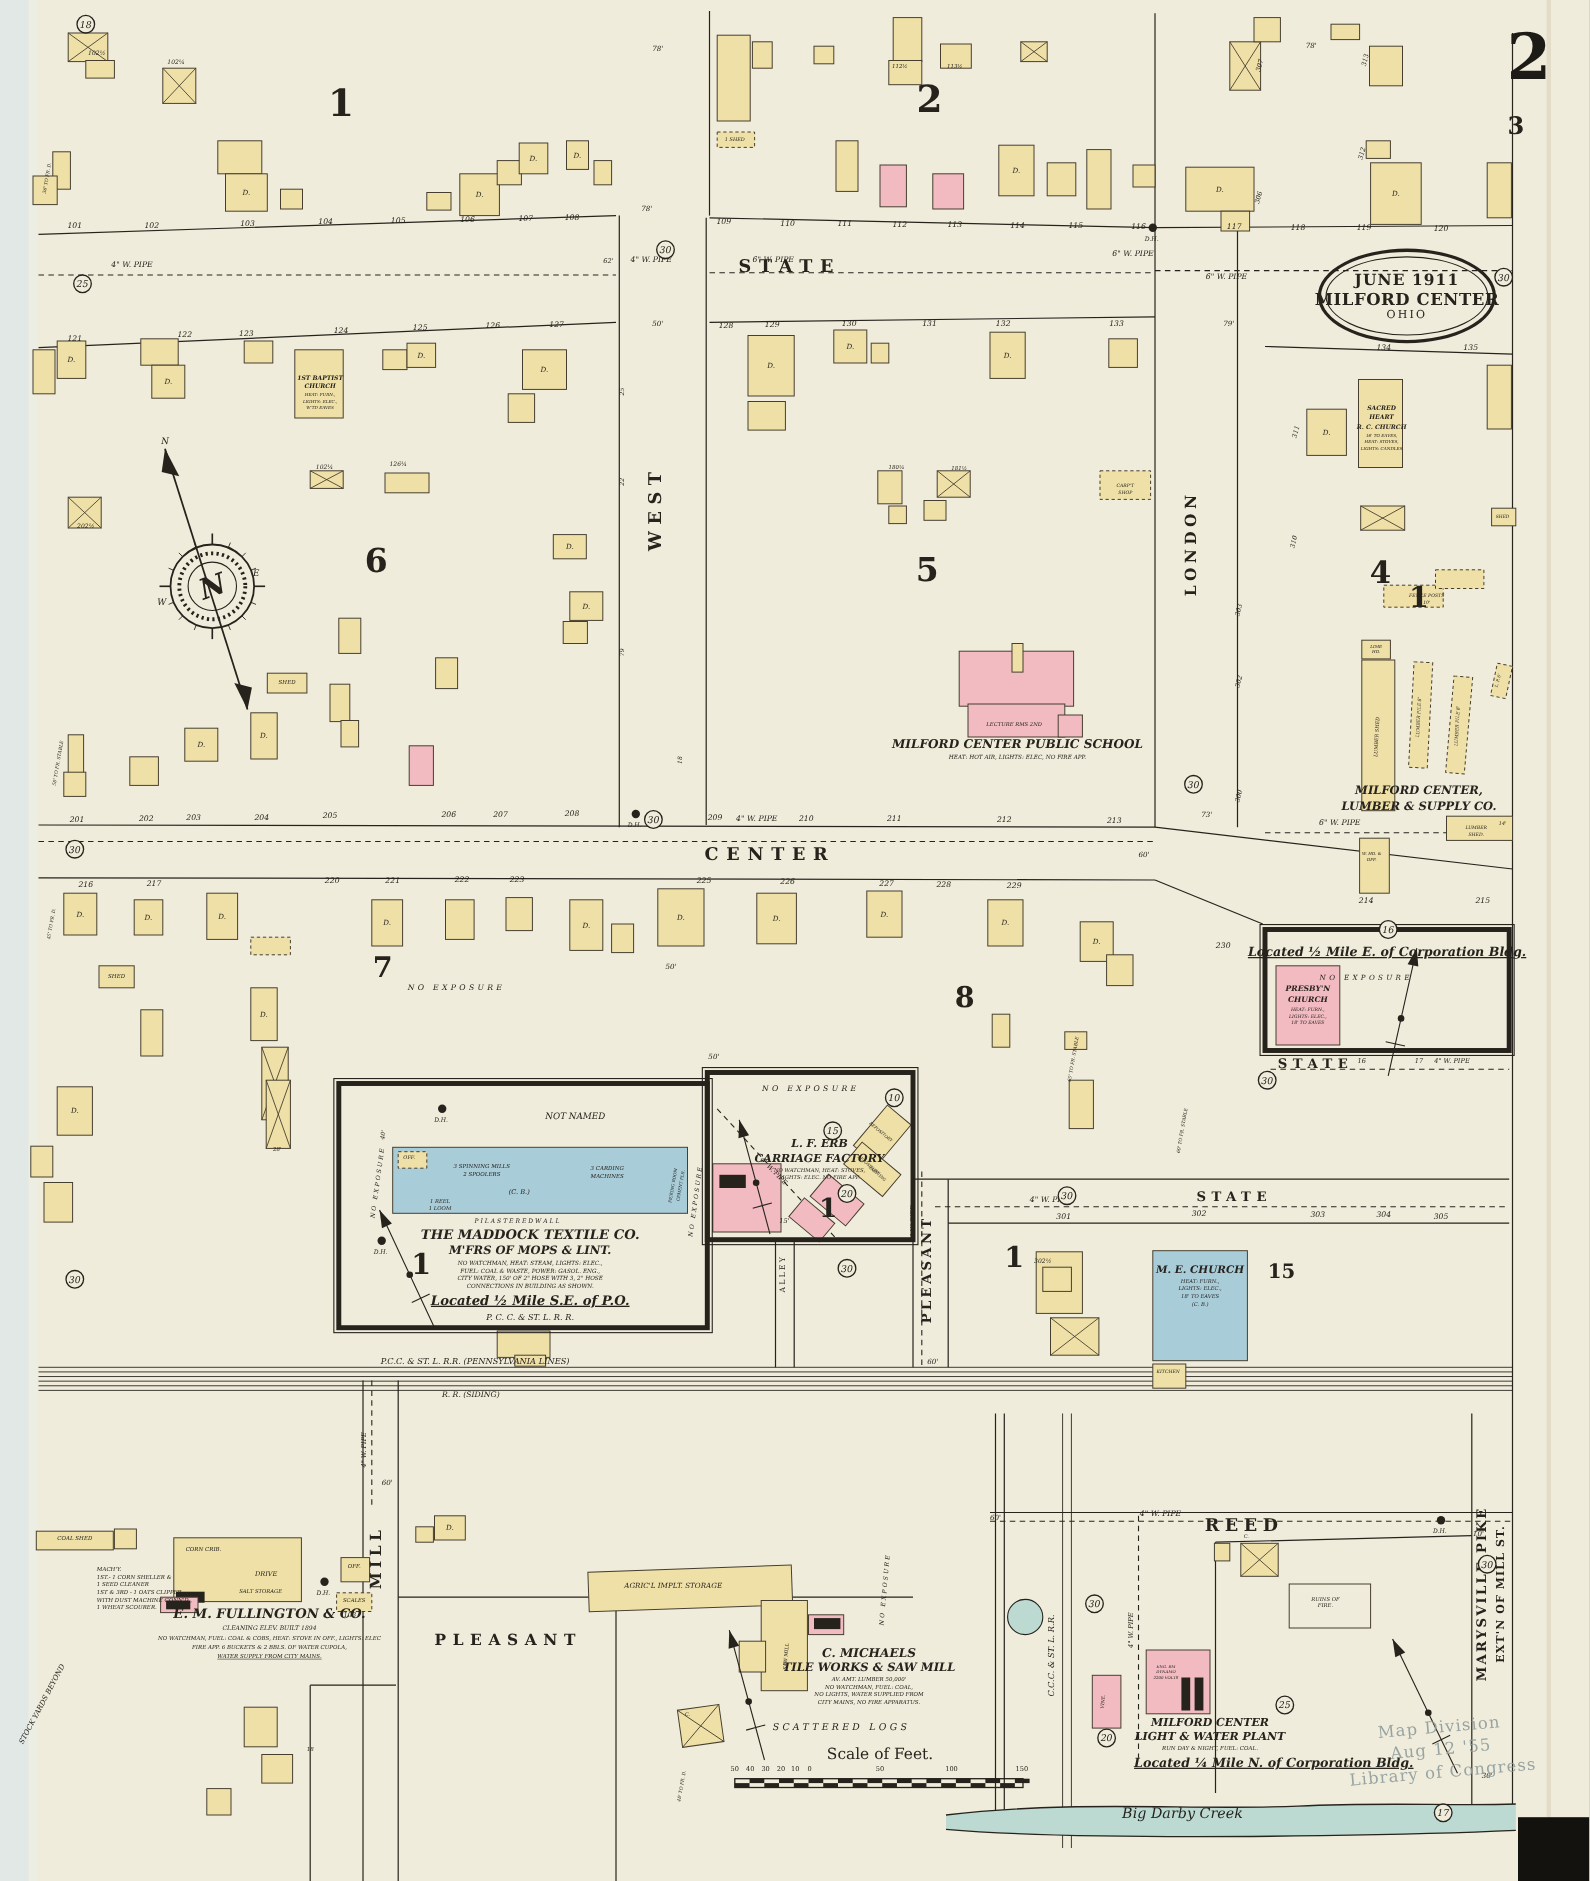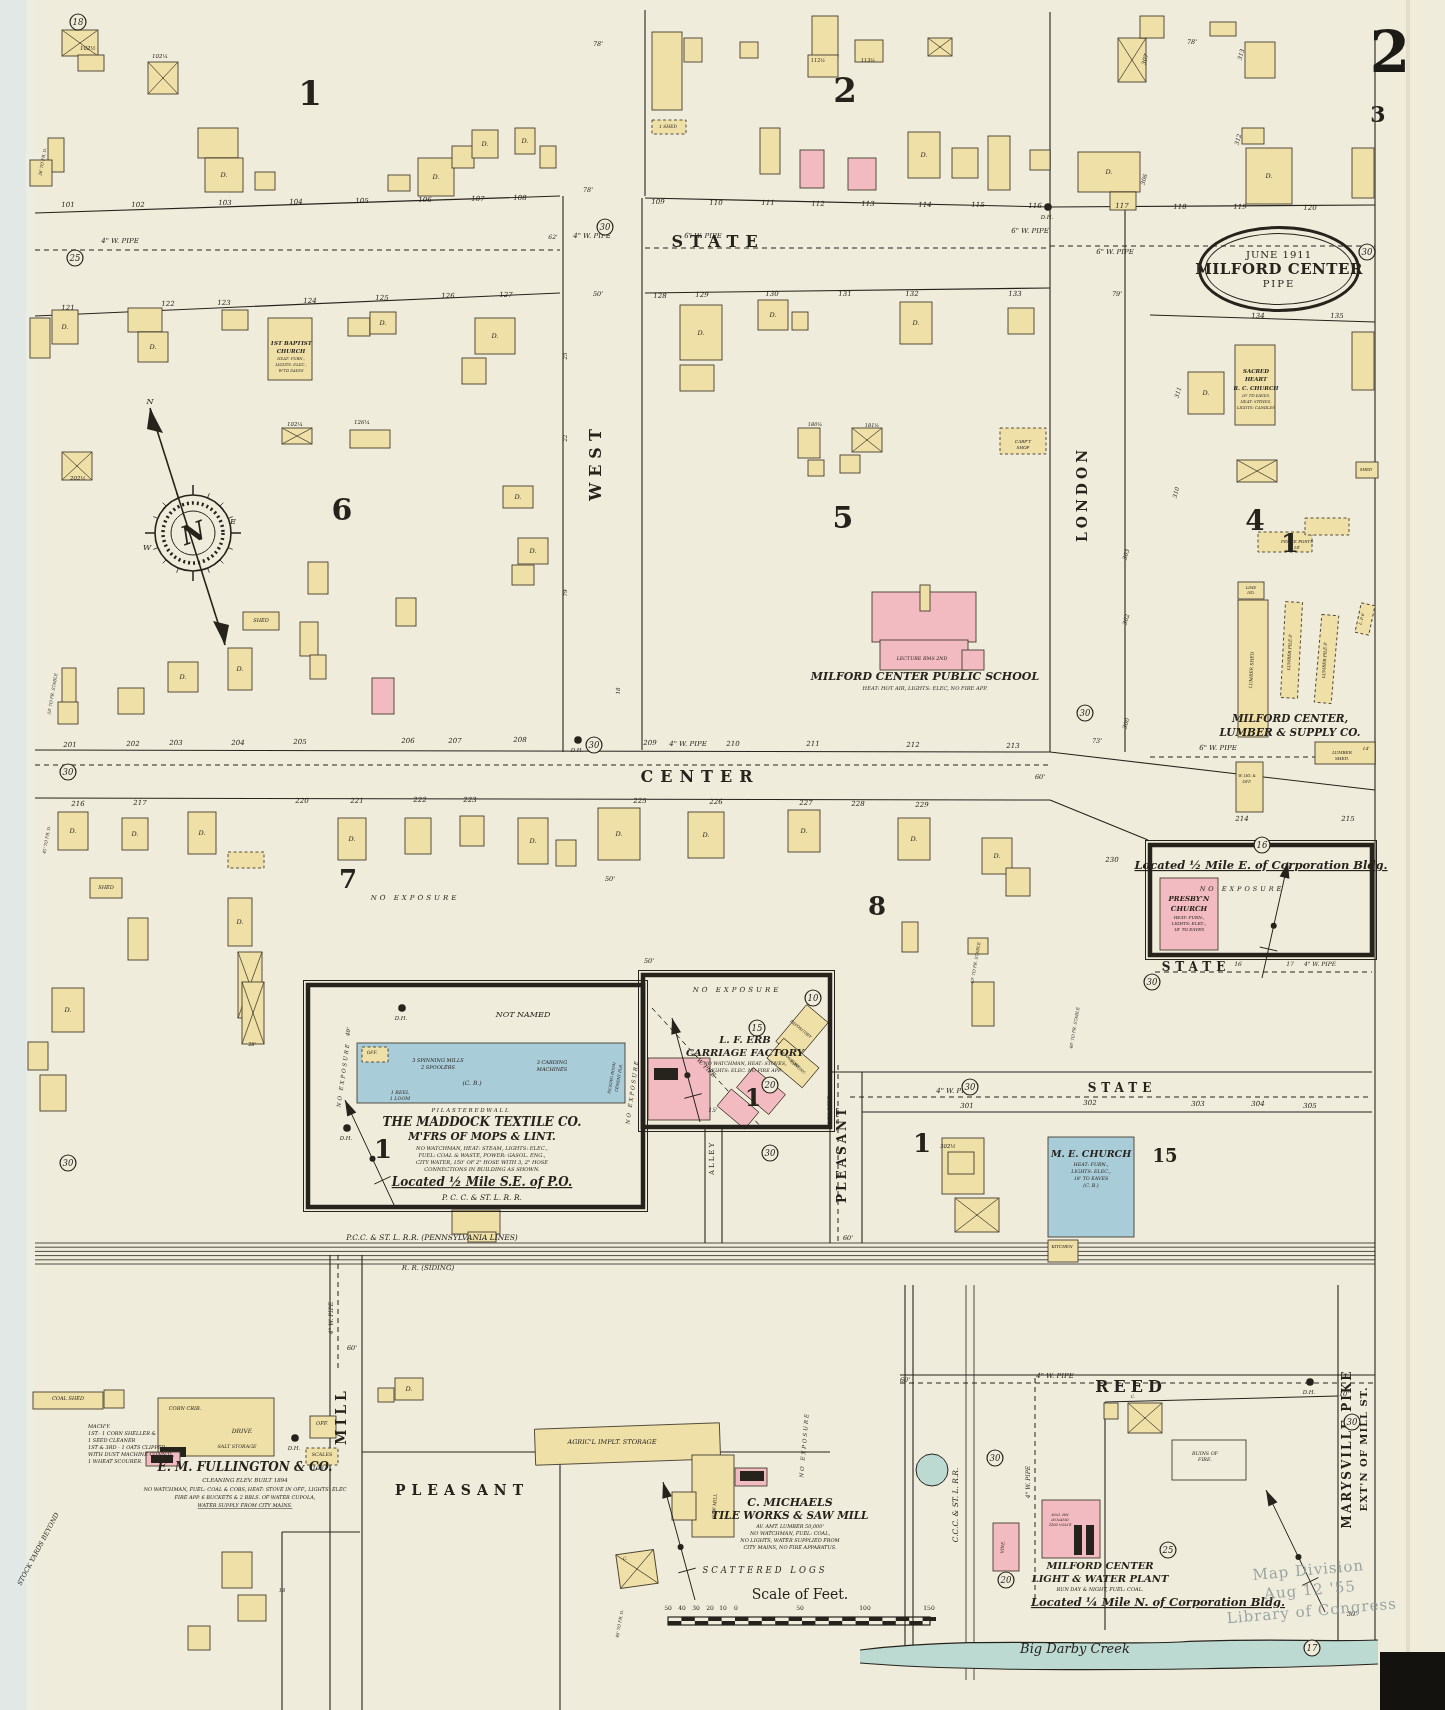--- a/index.html
+++ b/index.html
@@ -7,21 +7,21 @@
          font-family:"DejaVu Serif", serif;}
   #edgeL{position:absolute;left:0;top:0;width:26px;height:1710px;background:#e2e8e5;}
   #edgeL2{position:absolute;left:26px;top:0;width:8px;height:1710px;background:#eceee4;}
   #fold{position:absolute;left:1406px;top:0;width:4px;height:1660px;background:#ddd6c1;opacity:.7;}
   #corner{position:absolute;left:1380px;top:1652px;width:65px;height:58px;background:#14120e;}
   svg{position:absolute;left:0;top:0;}
   #titleOval{position:absolute;left:1198px;top:226px;width:156px;height:80px;border:3px solid #26231d;
     border-radius:50%;display:flex;align-items:center;justify-content:center;}
   #titleOvalInner{width:146px;height:70px;border:1.2px solid #26231d;border-radius:50%;
     display:flex;flex-direction:column;align-items:center;justify-content:center;color:#26231d;}
-  #titleOvalInner .t1{font-size:10px;letter-spacing:1px;}
+  #titleOvalInner .t1{font-size:14px;letter-spacing:1px;font-weight:bold;}
   #titleOvalInner .t2{font-size:15px;font-weight:bold;letter-spacing:.5px;white-space:nowrap;}
   #titleOvalInner .t3{font-size:10px;letter-spacing:2px;}
   #pageNum{position:absolute;left:1360px;top:18px;width:60px;text-align:center;font-size:58px;
     font-weight:bold;color:#1d1b16;}
   #stamp{position:absolute;left:1190px;top:1560px;width:240px;transform:rotate(-5deg);
     color:#8f9d9d;text-align:center;font-size:15px;letter-spacing:1px;opacity:.9;line-height:1.35;}
 </style>
 </head>
 <body>
 
@@ -726,21 +726,21 @@
       <line x1="219.8700576850888" y1="506.1299423149112" x2="223.40559159102153" y2="502.59440840897844" stroke="#26231d" stroke-width="0.8"></line>
       <line x1="228.10742223542888" y1="518.4580295701265" x2="232.7268198979853" y2="516.5446124083011" stroke="#26231d" stroke-width="0.8"></line>
       <text x="193" y="542" font-size="26" fill="#26231d" font-style="italic" font-weight="bold" text-anchor="middle" transform="rotate(-20 193 533)">N</text>
       <circle cx="932" cy="1470" r="16" fill="#bcd9d2" stroke="#26231d" stroke-width="1"></circle>
     </svg>
   <div id="fold"></div>
   <div id="titleOval">
     <div id="titleOvalInner">
       <div class="t1">JUNE 1911</div>
       <div class="t2">MILFORD CENTER</div>
-      <div class="t3">PIPE</div>
+      <div class="t3">OHIO</div>
     </div>
   </div>
   <div id="pageNum">2</div>
   <div id="stamp">
     <div>Map Division</div>
     <div>Aug 12 '55</div>
     <div>Library of Congress</div>
   </div>
   <div id="corner"></div>
 </div>

